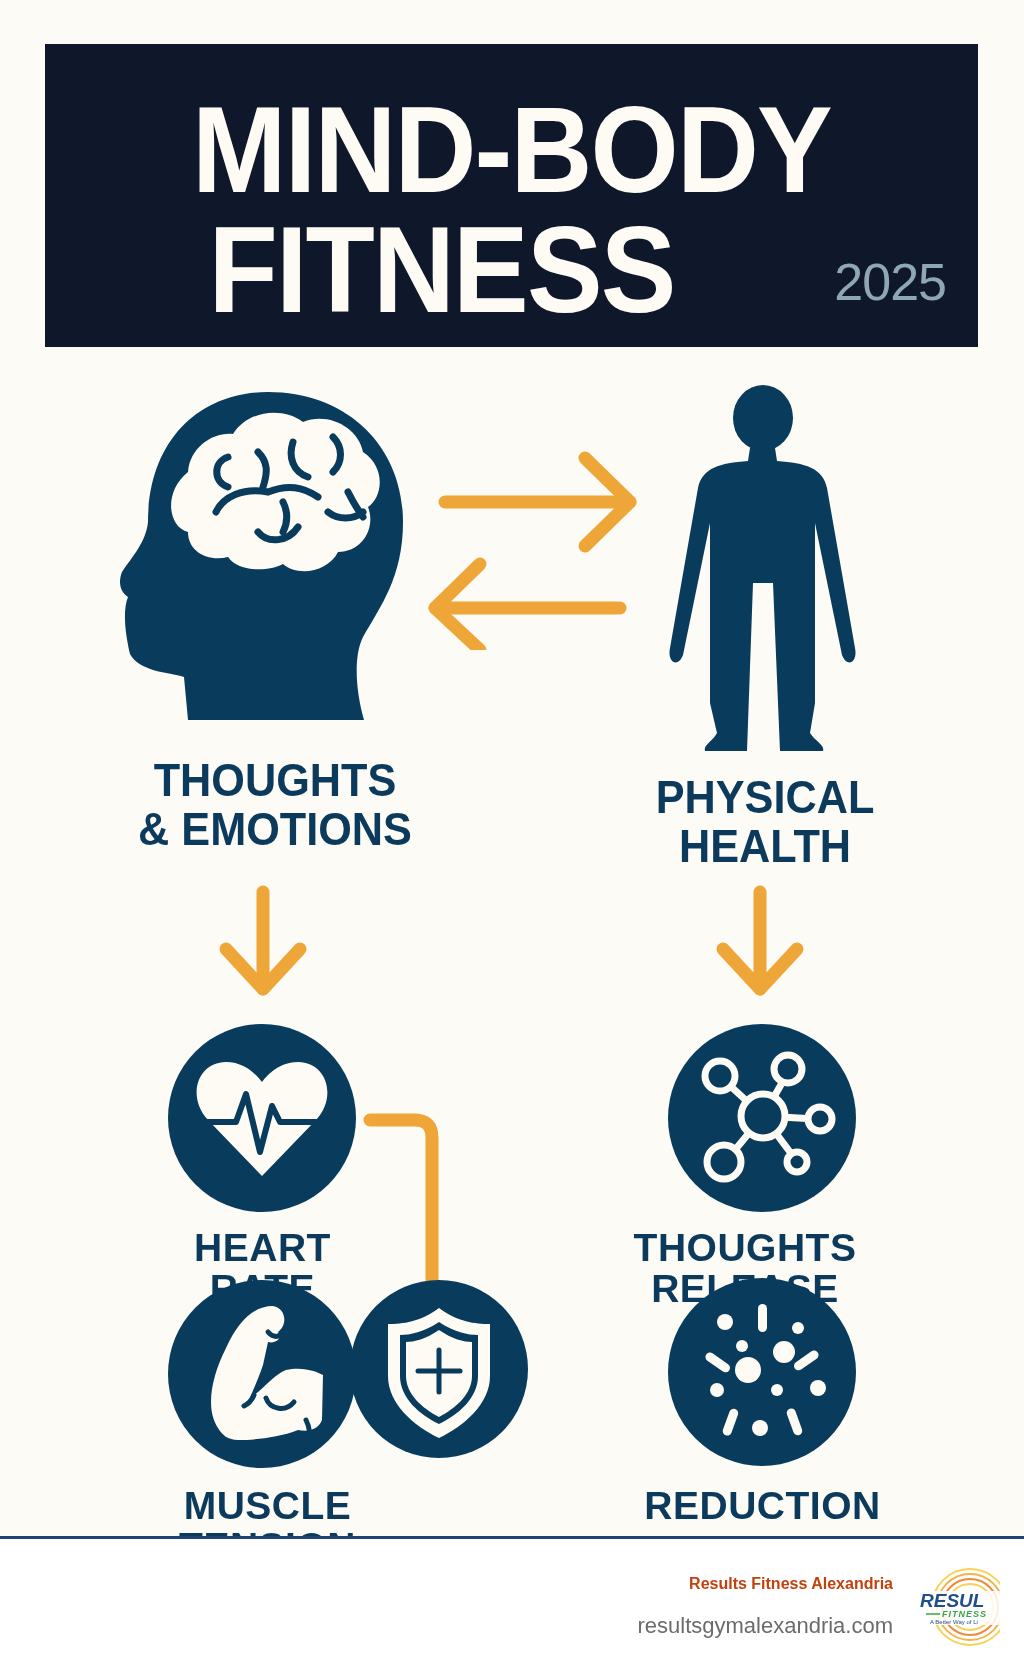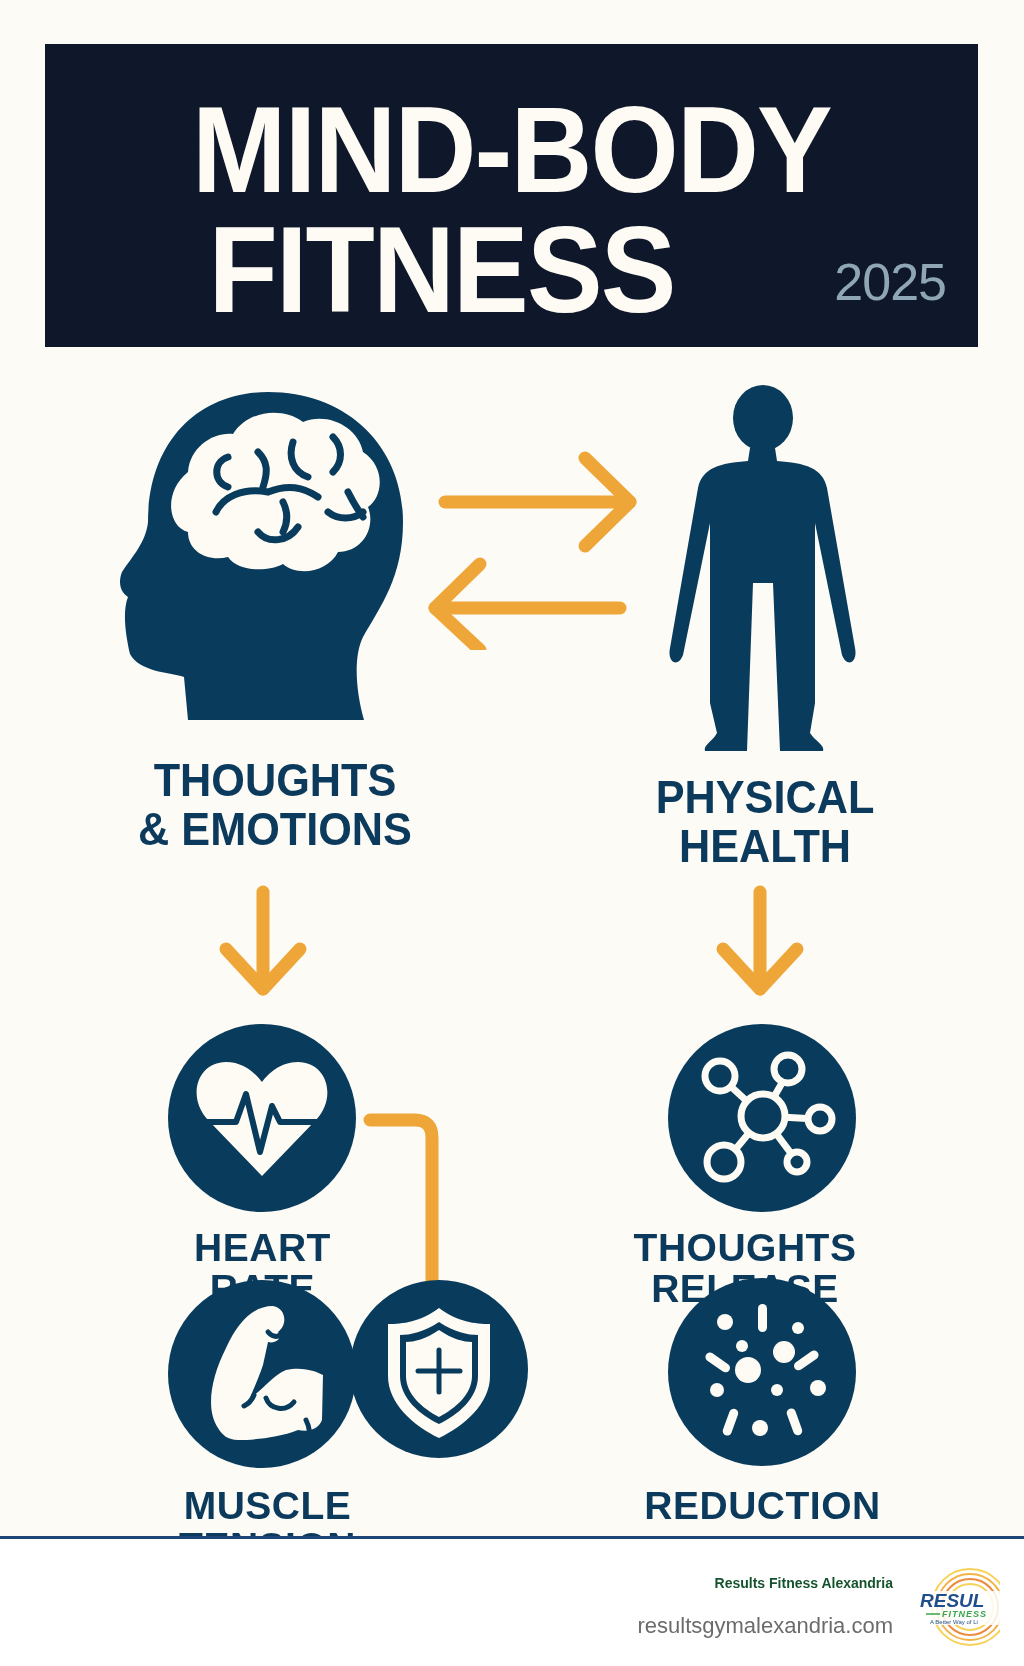--- a/index.html
+++ b/index.html
@@ -8,21 +8,21 @@
   .banner{left:45px;top:44px;width:933px;height:303px;background:#0f172a;}
   .title{position:absolute;left:0;width:100%;text-align:center;color:#fdfbf3;font-family:"Liberation Sans",sans-serif;font-weight:700;letter-spacing:-2px;line-height:1;}
   .t1{top:45px;font-size:122px;transform:scaleX(0.93);}
   .t2{top:165px;font-size:122px;left:-70px;transform:scaleX(0.93);}
   .year{position:absolute;right:32px;top:208px;font-size:52px;font-weight:400;color:#8ea6b5;letter-spacing:-1px;font-family:"Liberation Sans",sans-serif;}
   .label{position:absolute;color:#0c3a5c;font-weight:700;text-align:center;font-family:"Liberation Sans",sans-serif;line-height:1.05;}
   .big{font-size:47px;transform:scaleX(0.92);}
   .small{font-size:39px;letter-spacing:0.5px;}
   .circle{position:absolute;border-radius:50%;background:#083b5c;}
   .footer{left:0;top:1536px;width:1024px;height:130px;background:#ffffff;border-top:3px solid #1e4478;}
-  .f-name{position:absolute;right:131px;top:36px;font-size:14px;font-weight:700;color:#14532d;font-family:"Liberation Sans",sans-serif;}
+  .f-name{position:absolute;right:131px;top:36px;font-size:16px;font-weight:700;color:#c2410c;font-family:"Liberation Sans",sans-serif;}
   .f-url{position:absolute;right:131px;top:74px;font-size:22px;color:#6b6b6b;font-family:"Liberation Sans",sans-serif;}
   .logo{position:absolute;left:920px;top:28px;width:80px;height:80px;overflow:hidden;}
 </style>
 </head>
 <body>
 
 <div class="abs banner">
   <div class="title t1">MIND-BODY</div>
   <div class="title t2">FITNESS</div>
   <div class="year">2025</div>

